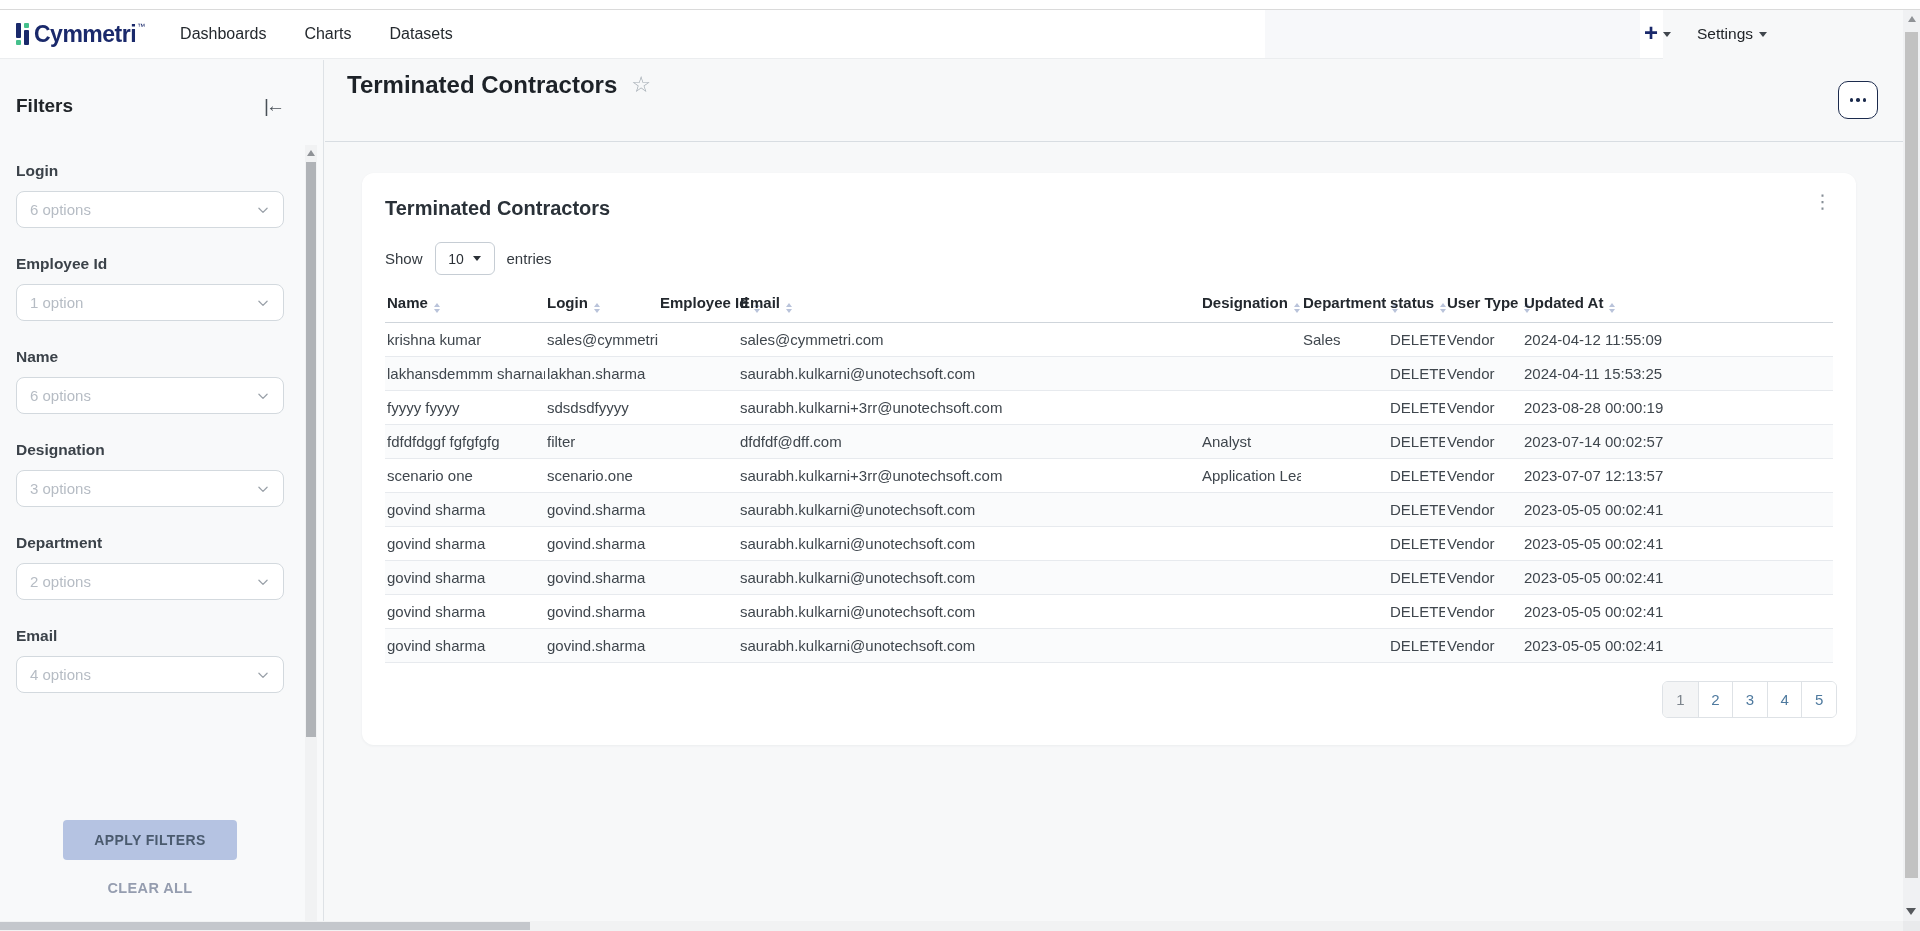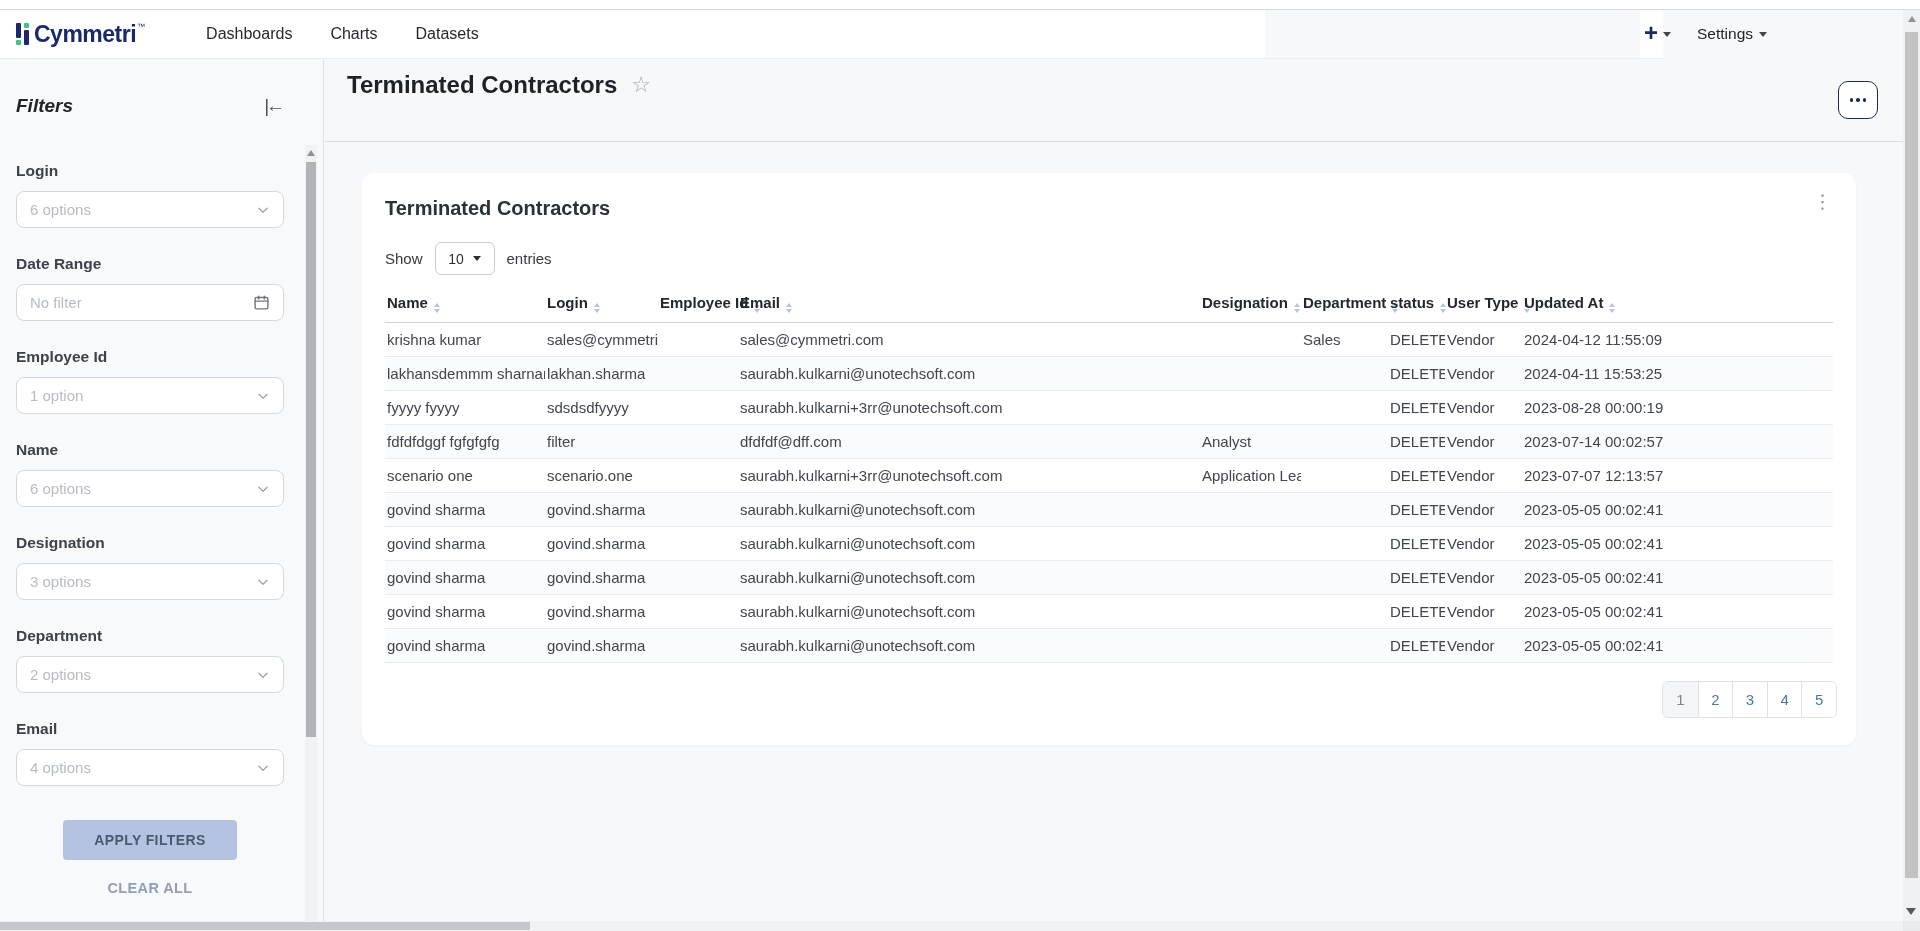--- a/index.html
+++ b/index.html
@@ -12,31 +12,31 @@
   
   .navbar { position:absolute; top:10px; left:0; width:1663px; height:49px; background:#ffffff; border-bottom:1px solid #ebedef; z-index:5; display:flex; align-items:center; }
   .nav-gray { position:absolute; left:1265px; top:0; width:375px; height:48px; background:#f7f8fa; }
   .logo { display:flex; align-items:center; margin-left:16px; cursor:pointer; }
   .logo-mark { display:flex; align-items:flex-end; gap:3px; margin-right:5px; }
   .lm-col { display:flex; flex-direction:column; gap:2px; align-items:center; }
   .lm-bar { width:5px; height:15px; background:#1a296b; border-radius:1px; }
   .lm-sq-teal { width:5px; height:5px; background:#45c08c; border-radius:1px; }
   .logo-text { font-size:23px; font-weight:bold; color:#1a296b; letter-spacing:-0.5px; }
   .logo-tm { font-size:8px; color:#1a296b; vertical-align:top; position:relative; top:-8px; margin-left:1px; }
-  .nav-links { display:flex; gap:38px; margin-left:61px; position:relative; z-index:2; }
+  .nav-links { display:flex; gap:38px; margin-left:35px; position:relative; z-index:2; }
   .nav-link { font-size:16px; color:#24292e; text-decoration:none; cursor:pointer; }
   .nav-actions { position:absolute; left:1644px; top:0; height:48px; display:flex; align-items:center; gap:26px; z-index:3; }
   .add-btn { display:flex; align-items:center; gap:5px; cursor:pointer; }
   .add-plus { font-size:24px; font-weight:bold; color:#1a296b; line-height:1; position:relative; top:-1px; }
   .settings-btn { display:flex; align-items:center; gap:6px; font-size:15.5px; color:#212529; cursor:pointer; }
   .caret { width:0; height:0; border-left:4px solid transparent; border-right:4px solid transparent; border-top:5px solid #40464d; display:inline-block; }
 
   
   .sidebar { position:absolute; top:60px; left:0; width:324px; height:861px; background:#f8f9fa; border-right:1px solid #dee2e6; }
-  .sidebar-header { position:absolute; top:35px; left:16px; width:280px; display:flex; align-items:center; justify-content:space-between;font-style:italic; }
+  .sidebar-header { position:absolute; top:35px; left:16px; width:280px; display:flex; align-items:center; justify-content:space-between; }
   .sidebar-title { font-size:19px; font-weight:bold; color:#212529; }
   .collapse-icon { font-size:19px; color:#495057; letter-spacing:-3px; cursor:pointer; padding-right:14px; }
   .filters-list { position:absolute; top:102px; left:16px; width:268px; }
   .filter-group { margin-bottom:27px; }
   .filter-label { font-size:15.5px; font-weight:600; color:#3b4249; margin-bottom:11px; }
   .filter-control { height:37px; background:#ffffff; border:1px solid #d3d9de; border-radius:8px; display:flex; align-items:center; justify-content:space-between; padding:8px 13px; cursor:pointer; }
   .placeholder { font-size:15px; color:#b6bcc4; }
   .control-icon { display:flex; align-items:center; }
   .apply-btn { position:absolute; top:760px; left:63px; width:174px; height:40px; background:#b5c3e2; border:none; border-radius:4px; font-family:"Liberation Sans",sans-serif; font-size:14px; font-weight:bold; color:#4a5a6e; letter-spacing:0.4px; cursor:pointer; }
   .clear-all { position:absolute; top:820px; left:0; width:300px; text-align:center; font-size:14.5px; font-weight:bold; color:#959daf; letter-spacing:0.4px; cursor:pointer; }
@@ -134,34 +134,20 @@
         <div class="filter-control">
           <span class="placeholder">6 options</span>
           <span class="control-icon">
             <svg width="14" height="14" viewBox="0 0 24 24" fill="none" stroke="#9aa1a9" stroke-width="2.2" stroke-linecap="round" stroke-linejoin="round">
               <polyline points="5,9 12,16 19,9"></polyline>
             </svg>
           </span>
         </div>
       </div>
       <div class="filter-group">
-        <div class="filter-label">Date Range</div>
-        <div class="filter-control">
-          <span class="placeholder">No filter</span>
-          <span class="control-icon">
-            <svg width="17" height="17" viewBox="0 0 24 24" fill="none" stroke="#70777e" stroke-width="2" stroke-linecap="round">
-              <rect x="3" y="5" width="18" height="16" rx="2"></rect>
-              <line x1="3" y1="10" x2="21" y2="10"></line>
-              <line x1="8" y1="3" x2="8" y2="7"></line>
-              <line x1="16" y1="3" x2="16" y2="7"></line>
-            </svg>
-          </span>
-        </div>
-      </div>
-      <div class="filter-group">
         <div class="filter-label">Employee Id</div>
         <div class="filter-control">
           <span class="placeholder">1 option</span>
           <span class="control-icon">
             <svg width="14" height="14" viewBox="0 0 24 24" fill="none" stroke="#9aa1a9" stroke-width="2.2" stroke-linecap="round" stroke-linejoin="round">
               <polyline points="5,9 12,16 19,9"></polyline>
             </svg>
           </span>
         </div>
       </div>

